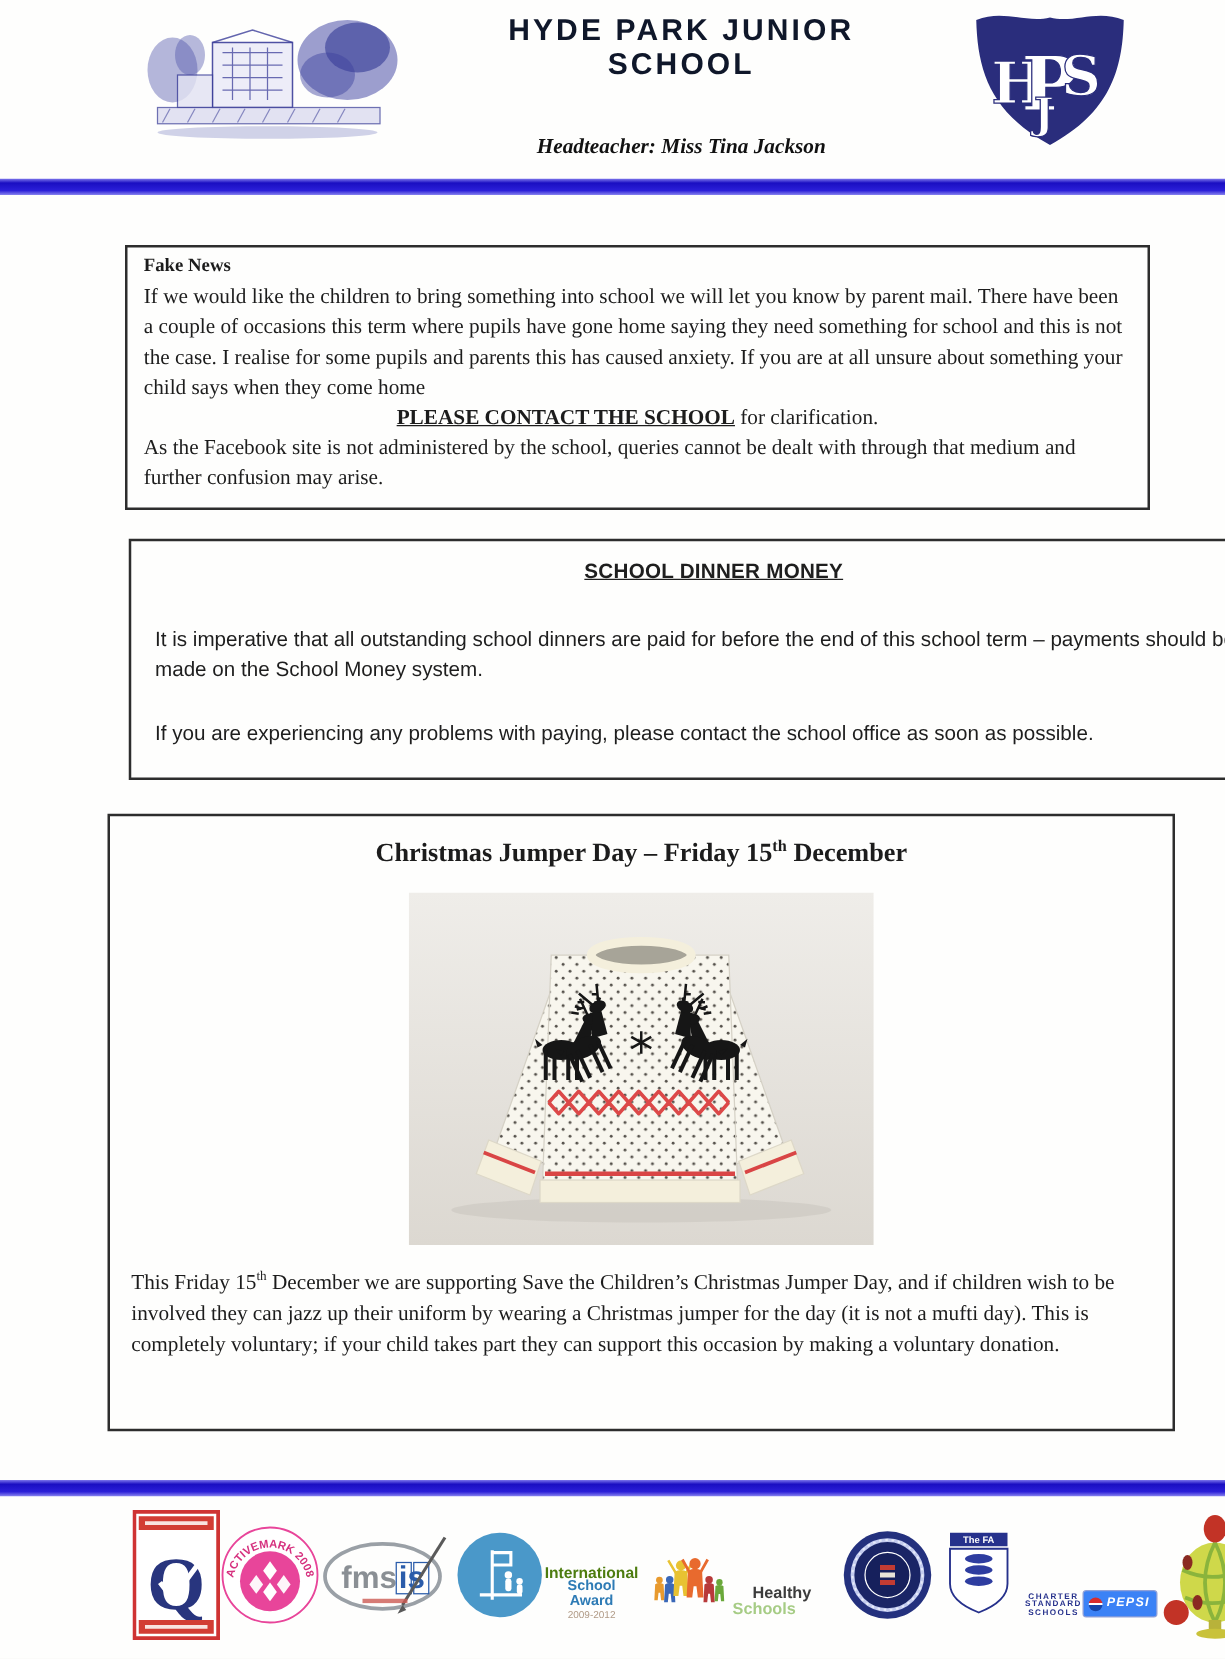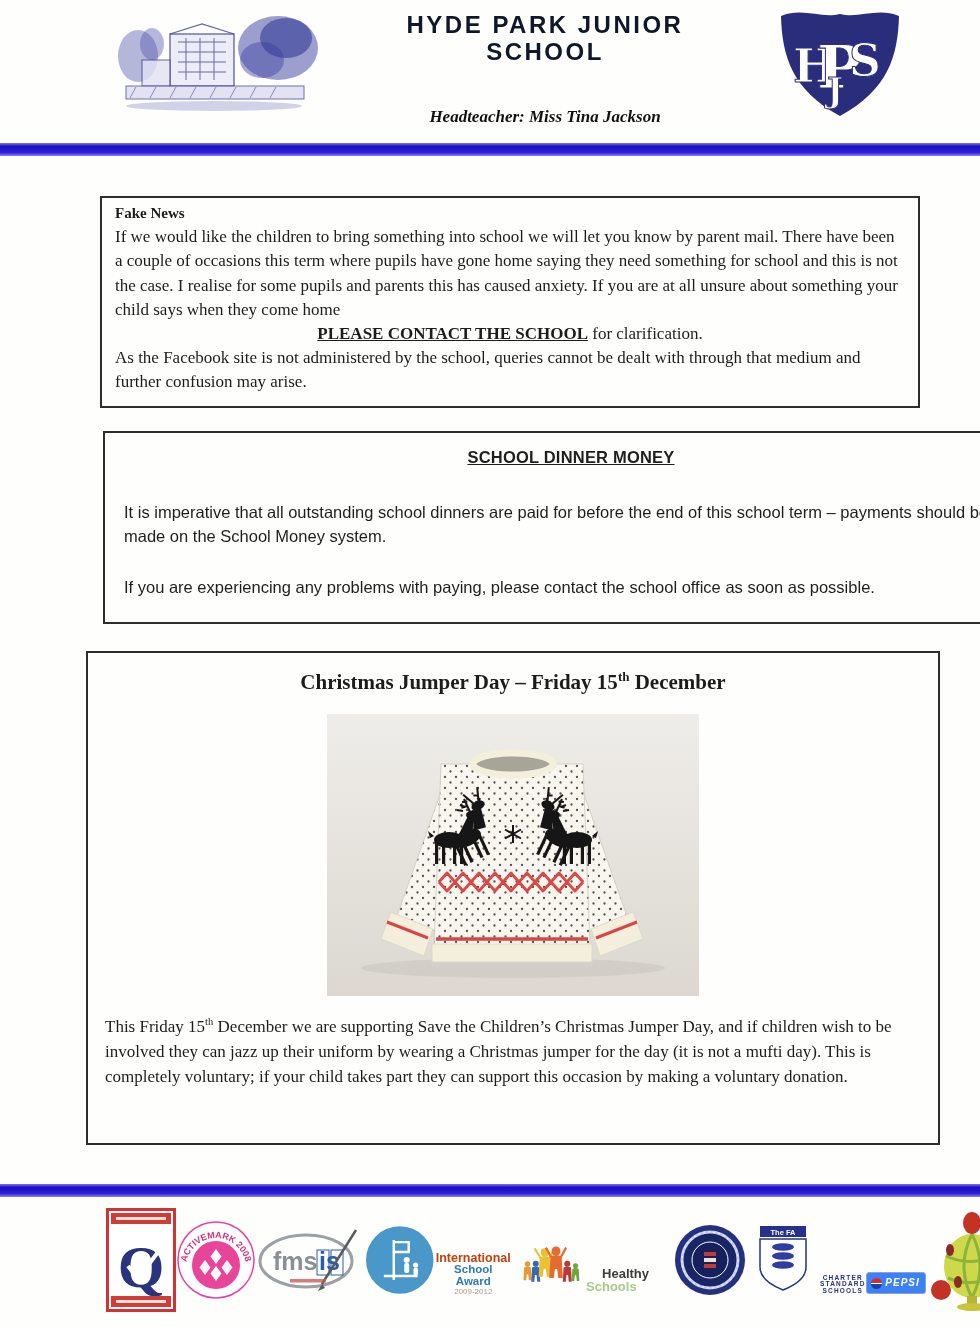--- a/index.html
+++ b/index.html
@@ -45,21 +45,21 @@
   .jumper { width:372px; height:282px; display:inline-block; }
   .box3 .body { margin:6px 2px 4px; }
 
   .bar2 { margin-top:39px; }
 
   
   .logos { height:126px; display:flex; align-items:center; justify-content:space-between;
            padding:0 44px 4px 106px; }
   .logo { display:flex; flex-direction:row; align-items:flex-end; line-height:1; }
   .isa-txt { text-align:center; font-family:"Liberation Sans",sans-serif; margin-top:3px; }
-  .isa-l1 { font-weight:bold; font-size:12.5px; color:#c2410c; }
+  .isa-l1 { font-weight:bold; font-size:12.5px; color:#4d7c0f; }
   .isa-l2 { font-weight:bold; font-size:11.5px; color:#2e7bb5; }
   .isa-yrs { font-size:8px; color:#b09a86; margin-top:1px; }
   .hs-txt { font-family:"Liberation Sans",sans-serif; font-size:13px; font-weight:bold; margin-top:4px; }
   .hs-b { color:#3c3c3c;margin-left:16px; } .hs-l { color:#a6cc85; }
   .fa-lines { font-family:"Liberation Sans",sans-serif; font-size:6.5px; font-weight:bold;
               color:#26318c; letter-spacing:1.2px; text-align:center; margin-top:3px; }
   .pepsi { margin-top:3px; width:58px; height:20px; background:#3b82f6; border:1px solid #8fa0d8;
            border-radius:3px; display:flex; align-items:center; justify-content:center; gap:3px; }
   .pepsi-ball { width:11px; height:11px; border-radius:50%;
                 background:linear-gradient(180deg,#d82c2c 42%,#ffffff 42%,#ffffff 58%,#1545a8 58%); }

